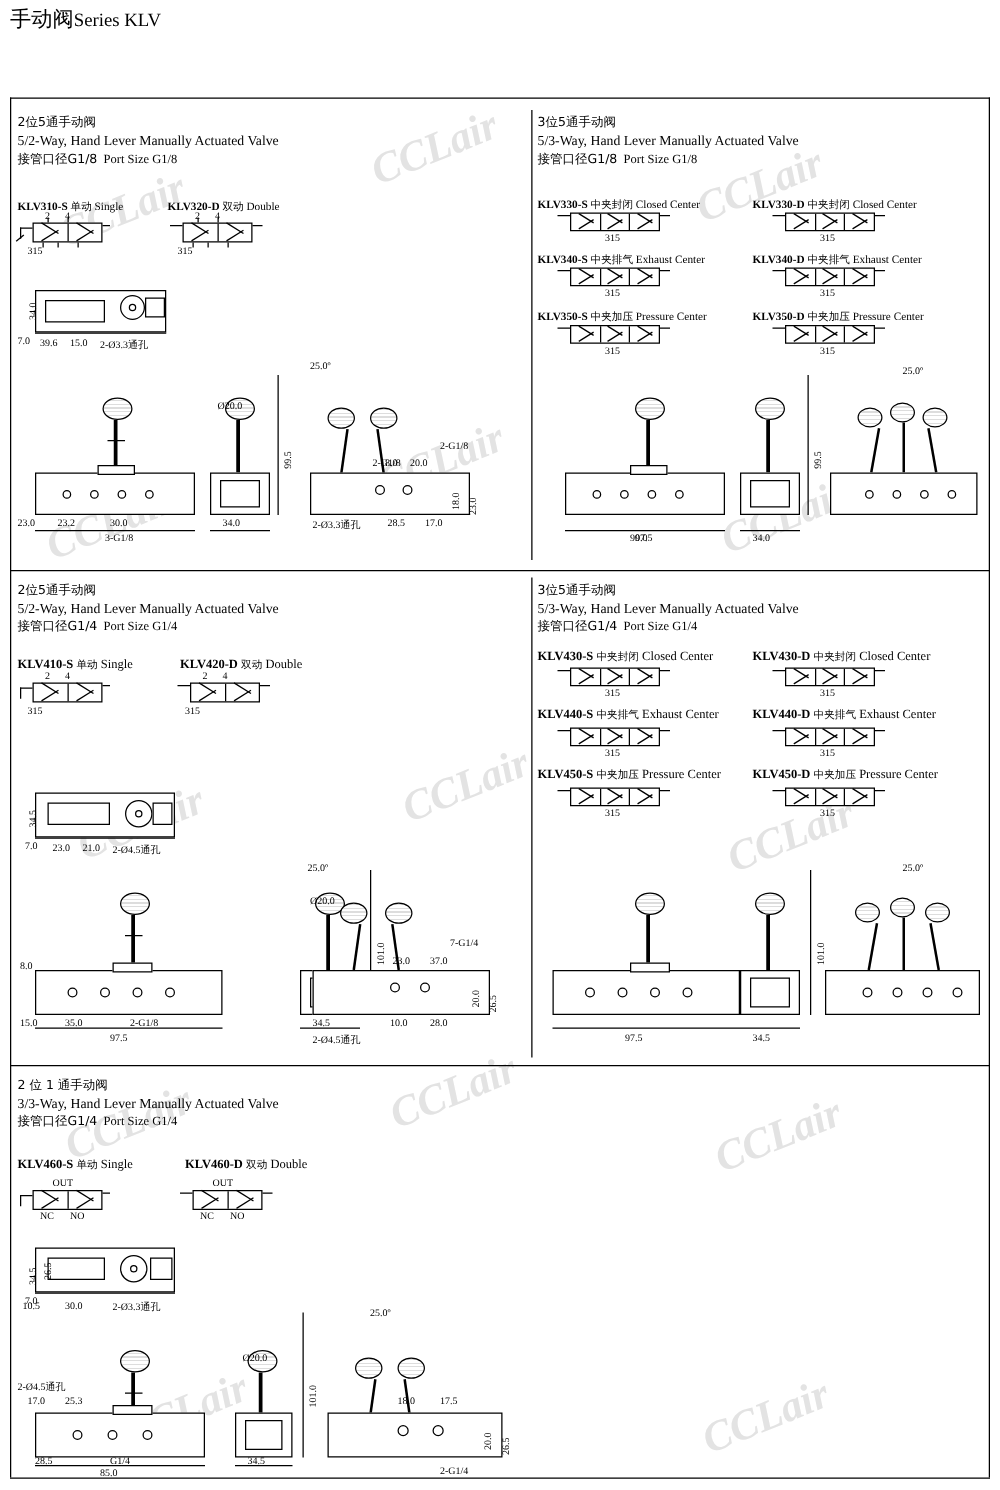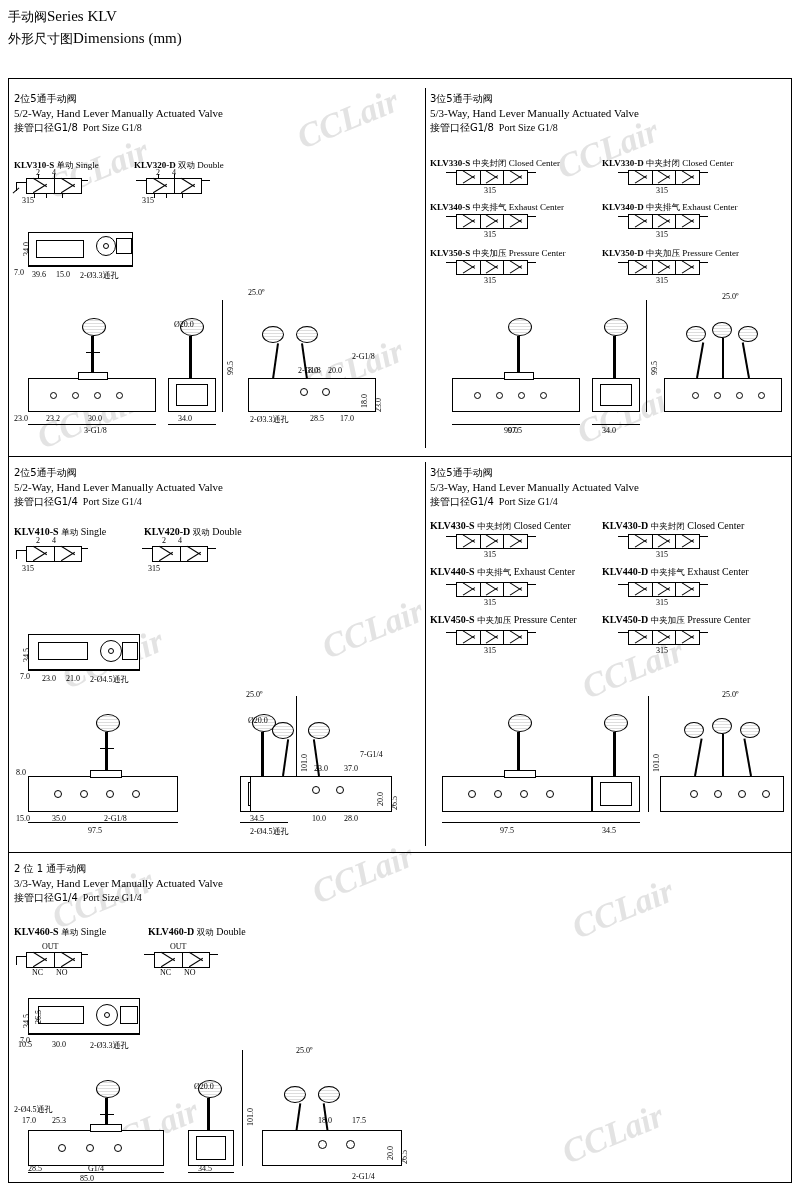--- a/index.html
+++ b/index.html
@@ -19,21 +19,21 @@
     color:#e3e3e3; transform:rotate(-22deg);
     white-space:nowrap; pointer-events:none; z-index:0;
   }
 
   .layer { position:absolute; inset:0; z-index:2; }
 
   
   .title-block { position:absolute; left:8px; top:6px; }
   .t1 { font-size:15px; line-height:20px; }
   .t2 { font-size:15px; line-height:22px; }
-  .cn { font-family:"DejaVu Sans", sans-serif; font-size:13px; }
+  .cn { font-family:"DejaVu Sans", sans-serif; font-size:17px; }
 
   .hr { position:absolute; background:#000; height:1px; }
   .vr { position:absolute; background:#000; width:1px; }
 
   .sec-head { position:absolute; }
   .sec-head .l1 { font-family:"DejaVu Sans", sans-serif; font-size:10px; line-height:14px; }
   .sec-head .l2 { font-size:11px; line-height:15px; }
   .sec-head .l3 { font-size:10px; line-height:14px; }
   .sec-head .l3 .cnx { font-family:"DejaVu Sans", sans-serif; font-size:10px; }
 
@@ -82,23 +82,20 @@
     <div class="wm" style="left:570px; top:890px;">CCLair</div>
     <div class="wm" style="left:95px;  top:1110px;">CCLair</div>
     <div class="wm" style="left:560px; top:1115px;">CCLair</div>
   </div>
 
   <div class="layer">
 
   <div class="title-block">
     <div class="t1">
       <span class="cn">手动阀</span><span>Series KLV</span>
-    </div>
-    <div class="t2">
-      <span class="cn">外形尺寸图</span><span>Dimensions (mm)</span>
     </div>
   </div>
 
   <div class="hr" style="left:8px;  top:78px;  width:784px;"></div>
   <div class="hr" style="left:8px;  top:456px; width:784px;"></div>
   <div class="hr" style="left:8px;  top:852px; width:784px;"></div>
   <div class="hr" style="left:8px;  top:1182px;width:784px;"></div>
   <div class="vr" style="left:8px;   top:78px; height:1104px;"></div>
   <div class="vr" style="left:791px; top:78px; height:1104px;"></div>
   <div class="vr" style="left:425px; top:88px; height:360px;"></div>

